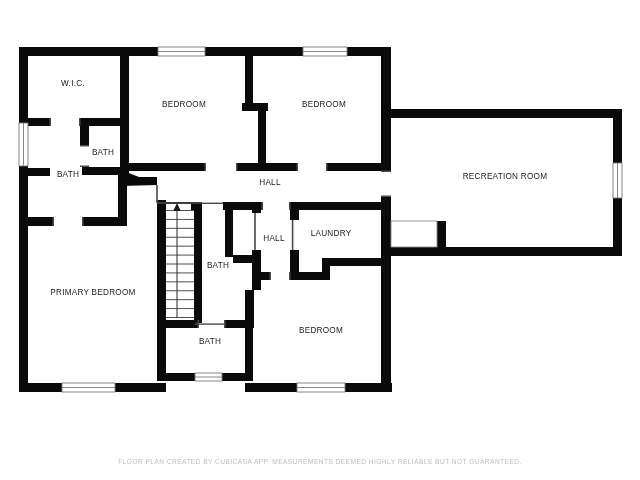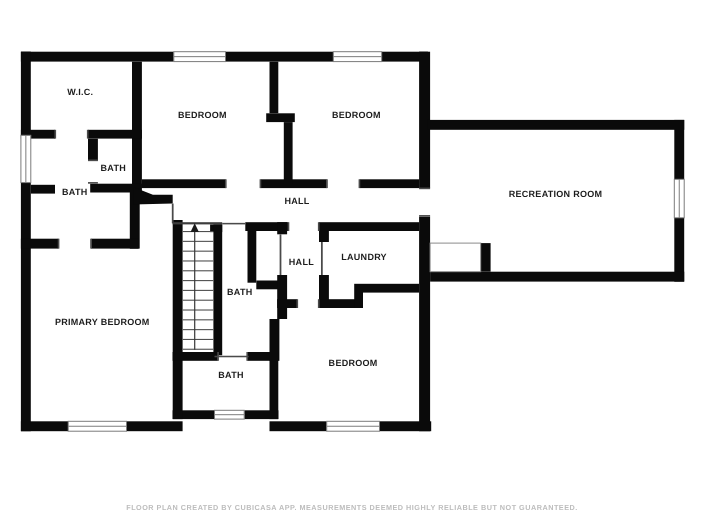--- a/index.html
+++ b/index.html
@@ -1,17 +1,17 @@
 <!DOCTYPE html>
 <html><head>
 <meta charset="utf-8">
 <style>
   html,body{margin:0;padding:0;background:#ffffff;}
   #stage{position:relative;width:640px;height:480px;background:#ffffff;overflow:hidden;
-         font-family:"Liberation Sans",sans-serif;font-weight:bold;}
+         font-family:"Liberation Sans",sans-serif;}
   svg{display:block;}
   .wall{fill:#0a0a0a;stroke:none;}
   .thin{fill:#3d3d3d;}
   .jamb{fill:#4a4a4a;}
   .window{fill:#ffffff;stroke:#7a7a7a;stroke-width:0.9;}
   .winline{stroke:#7a7a7a;stroke-width:0.9;}
   .alcove{fill:#ffffff;stroke:#8a8a8a;stroke-width:0.9;}
   .tread{stroke:#4f4f4f;stroke-width:1;}
   .stairline{stroke:#3a3a3a;stroke-width:1.1;}
   .arrowhead{fill:#1a1a1a;}

